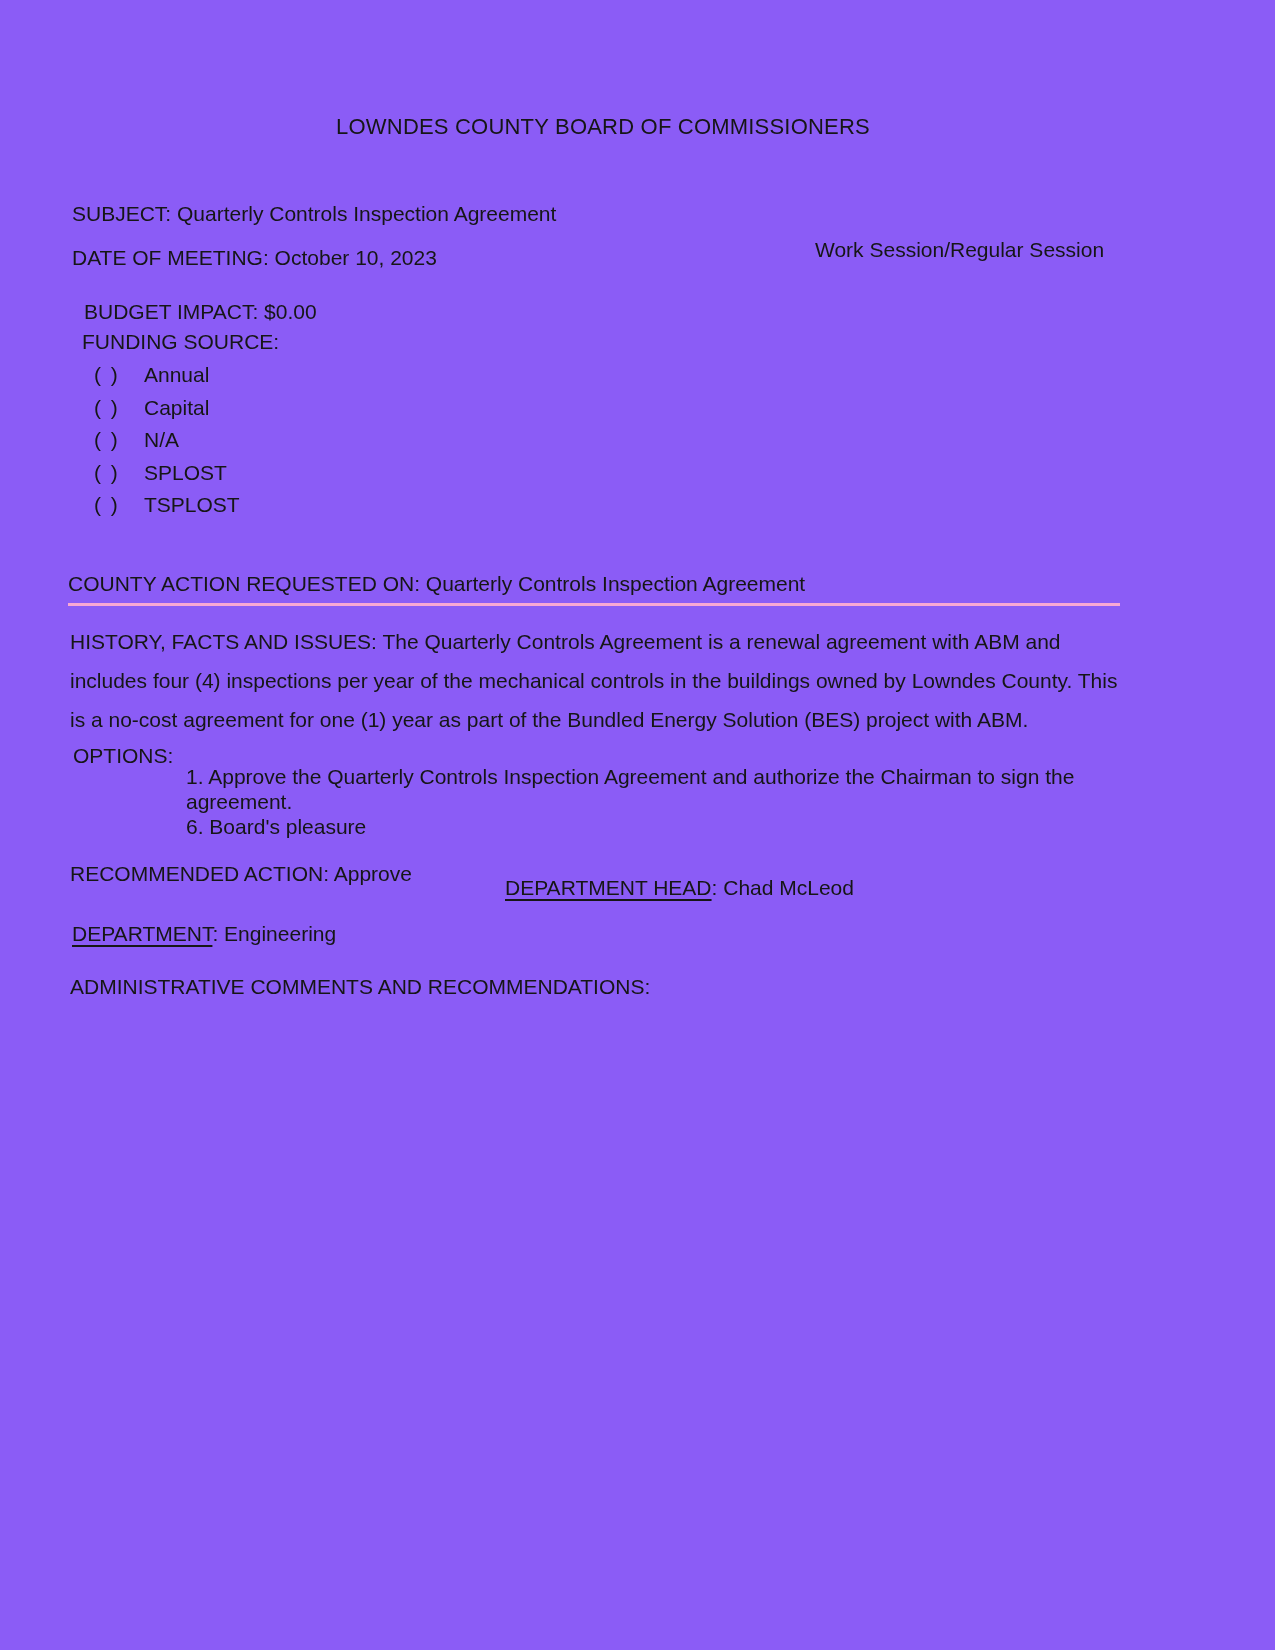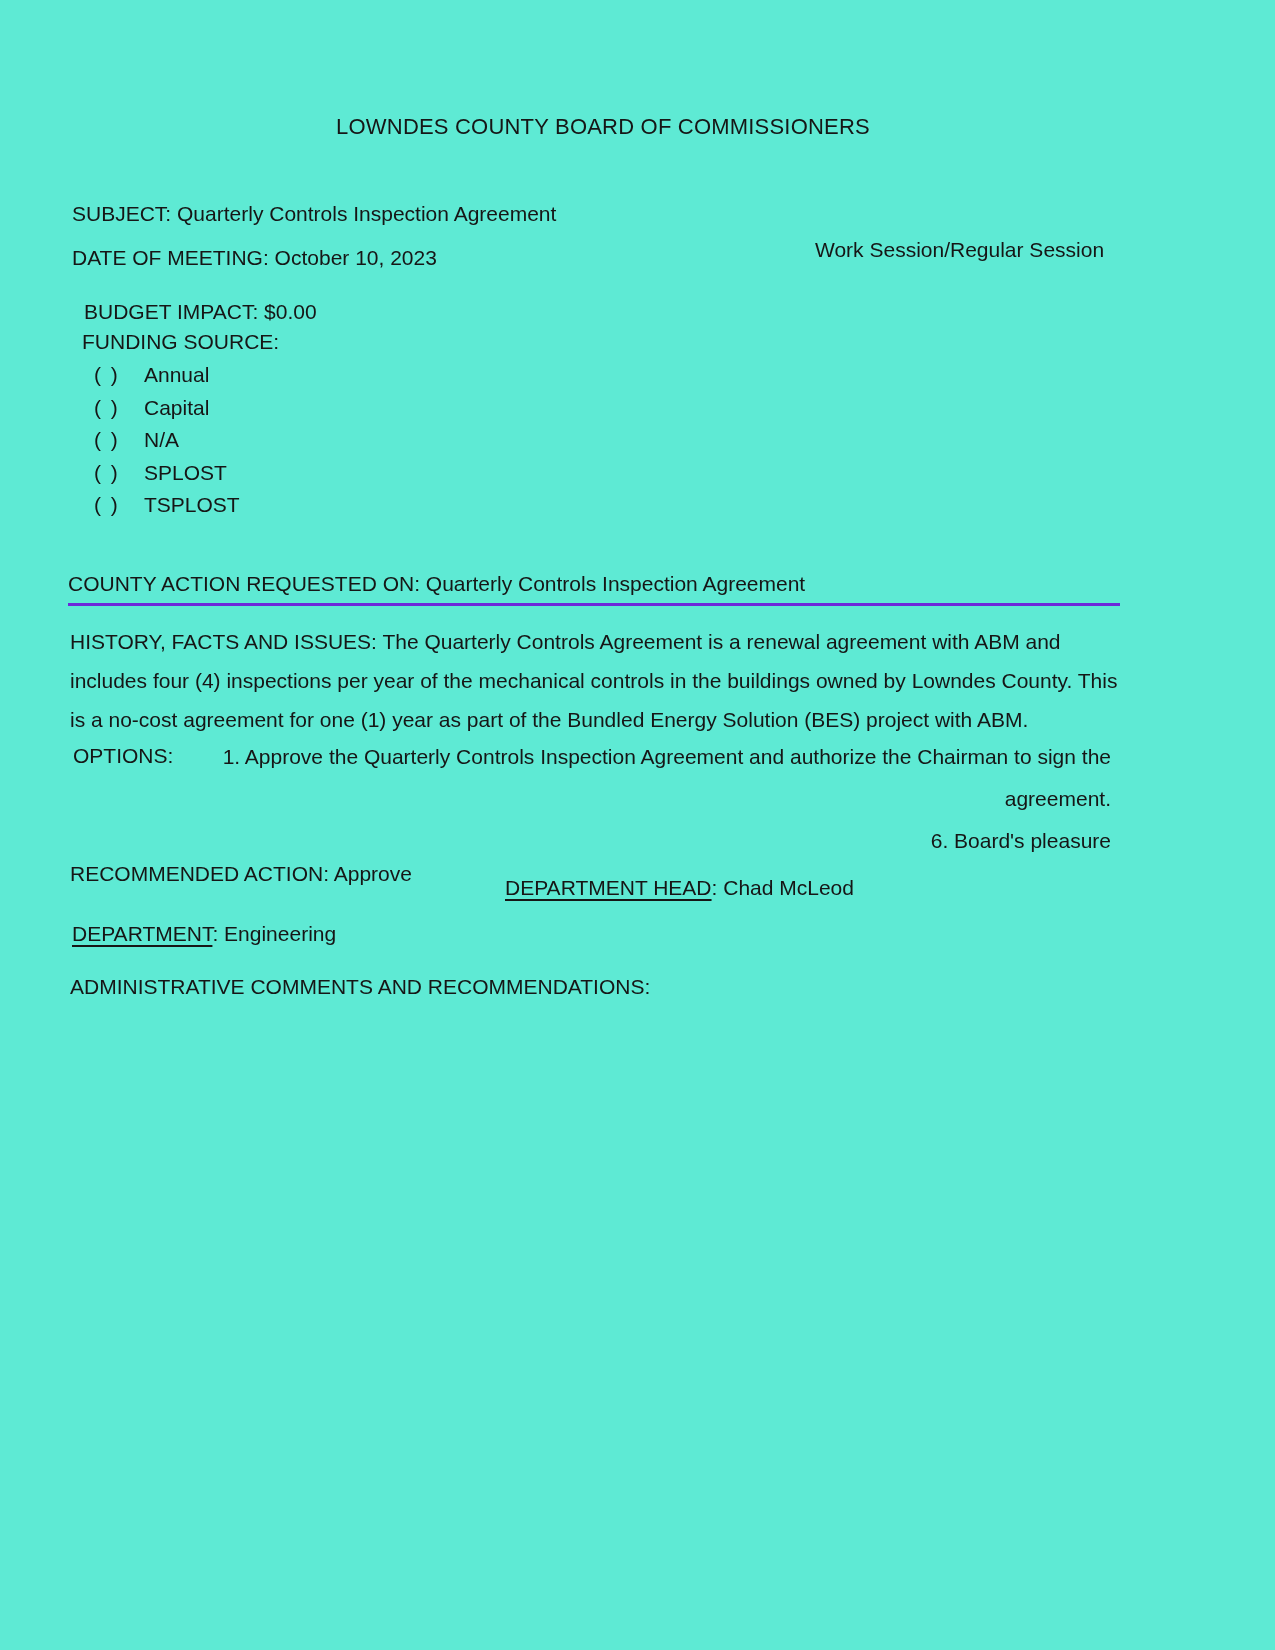--- a/index.html
+++ b/index.html
@@ -4,21 +4,21 @@
 <style>
   html, body {
     margin: 0;
     padding: 0;
     background: #ffffff;
   }
   .page {
     position: relative;
     width: 1275px;
     height: 1650px;
-    background: #5eead4;
+    background: #8b5cf6;
     font-family: "Liberation Sans", sans-serif;
     color: #161616;
     font-size: 21px;
     overflow: hidden;
   }
   .doc-header {
     position: absolute;
     top: 110px;
     left: 0;
     width: 1206px;
@@ -66,41 +66,40 @@
   .funding-checkbox {
     width: 50px;
     letter-spacing: 2px;
   }
   .county-action {
     position: absolute;
     top: 572px;
     left: 68px;
     width: 1052px;
     padding-bottom: 7px;
-    border-bottom: 3px solid #6d28d9;
+    border-bottom: 3px solid #f9a8d4;
   }
   .history-par {
     position: absolute;
     top: 622px;
     left: 70px;
     width: 1066px;
     line-height: 39px;
   }
   .options-label {
     position: absolute;
     top: 744px;
     left: 73px;
   }
   .options-items {
     position: absolute;
-    top: 736px;
+    top: 764px;
     left: 186px;
     width: 925px;
-    line-height: 42px;
-    text-align: right;
+    line-height: 25px;
   }
   .recommended-line {
     position: absolute;
     top: 862px;
     left: 70px;
   }
   .dept-block {
     position: absolute;
     top: 922px;
     left: 72px;

